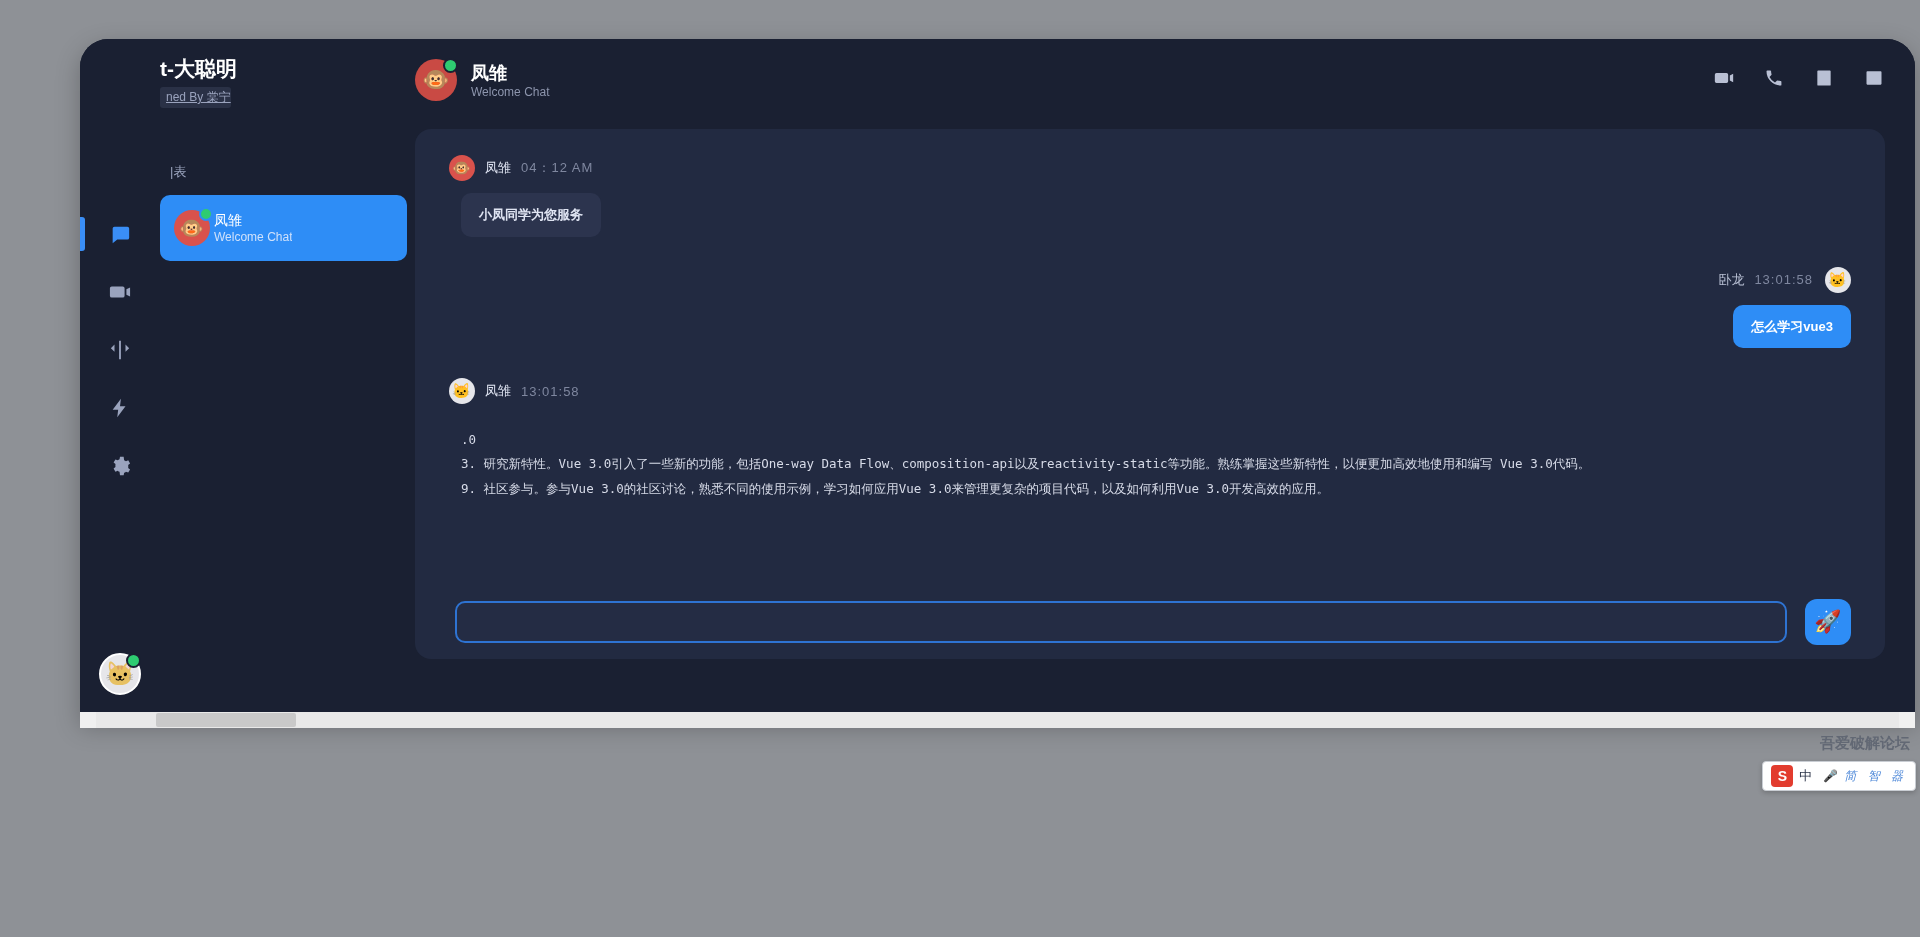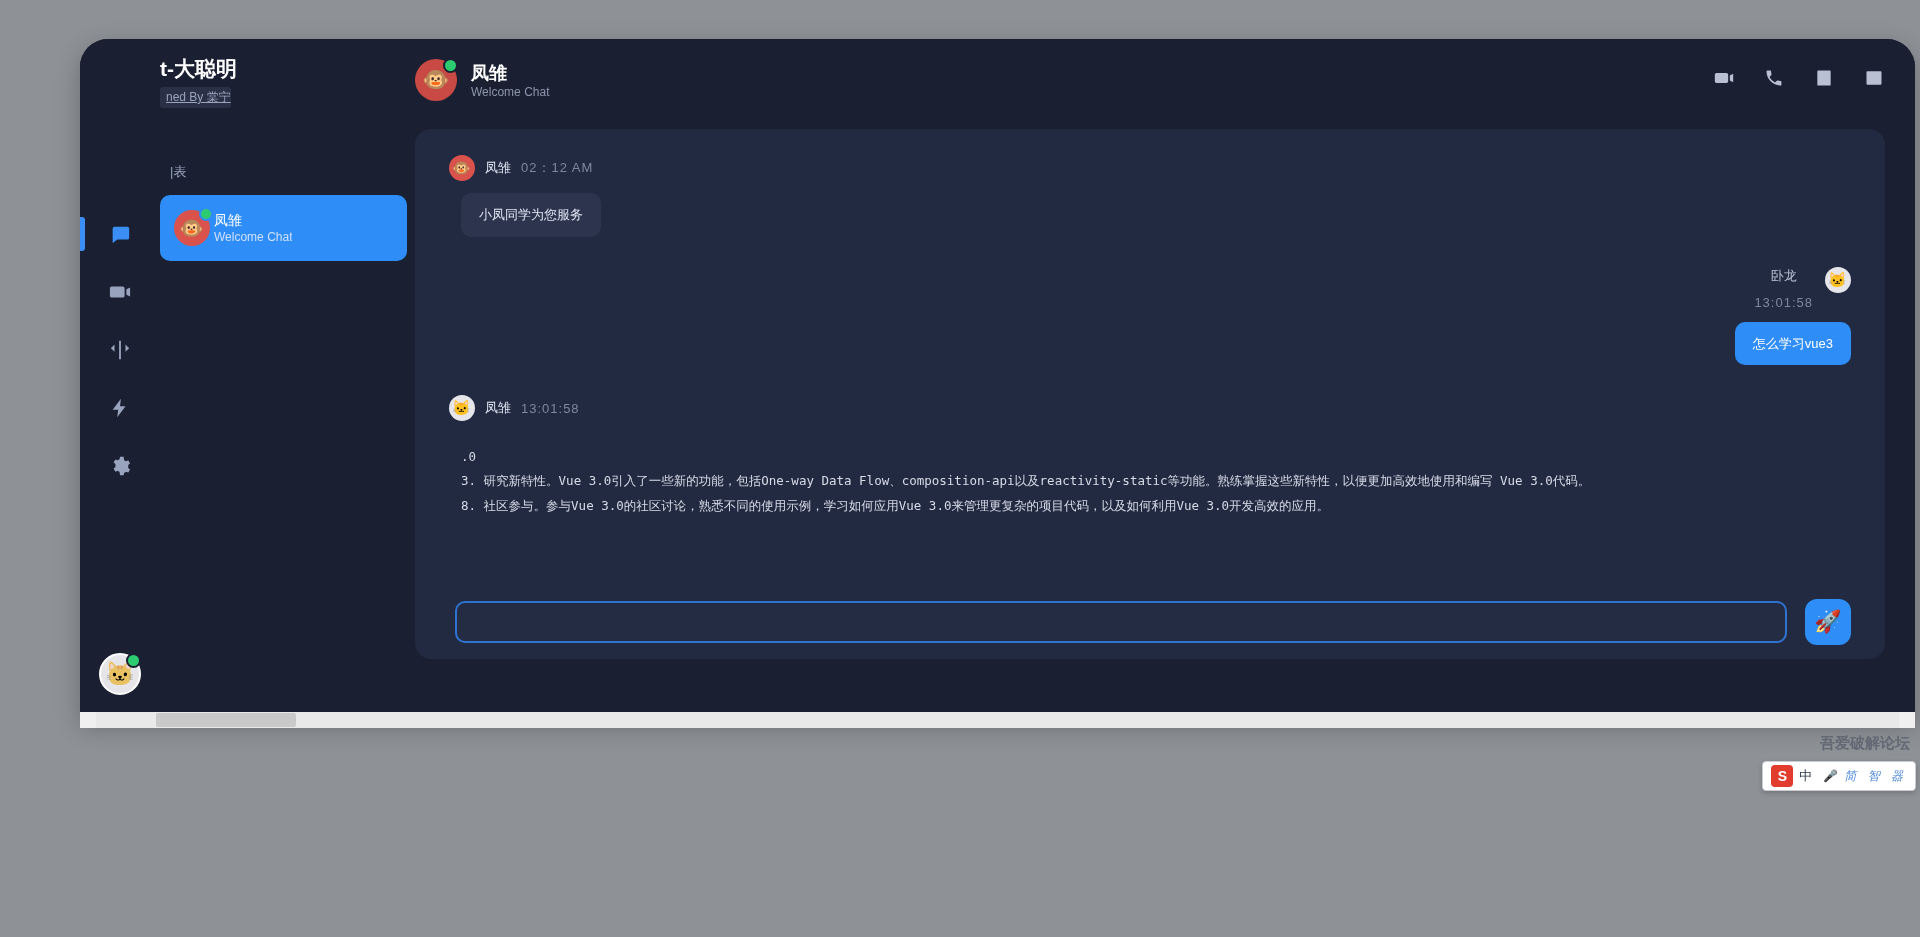--- a/index.html
+++ b/index.html
@@ -45,26 +45,26 @@
 
   .chat-body { margin: 18px 30px 0 8px; background: #222a41; border-radius: 16px; padding: 26px 34px 80px 34px; position: relative; min-height: 530px; }
 
   .msg-row { display: flex; margin-bottom: 12px; }
   .msg-row.me { justify-content: flex-end; }
   .msg-avatar { width: 26px; height: 26px; border-radius: 50%; background: #d9524c; flex-shrink:0; display:flex; align-items:center; justify-content:center; font-size:15px; }
   .msg-avatar.cat { background: #e6e6ea; }
   .msg-meta { font-size: 13px; color: #8d95ad; margin-left: 10px; display:flex; align-items:center; gap: 10px; }
   .msg-meta .name { color: #dfe4f2; font-weight: 500; }
   .msg-meta .time { color: #7f879f; letter-spacing: 1px; }
-  .msg-row.me .msg-meta { margin-right: 12px; flex-direction: column; }
+  .msg-row.me .msg-meta { margin-right: 12px; }
   .msg-row.me .msg-meta .name { color: #b9c0d4; }
 
   .bubble-row { display:flex; margin-bottom: 30px; }
   .bubble-row.me { justify-content: flex-end; }
-  .bubble { background: #2c344e; color: #dfe4f2; padding: 12px 18px; border-radius: 10px; font-size: 13px; max-width: 520px; line-height:1.5; }
+  .bubble { background: #2c344e; color: #dfe4f2; padding: 12px 18px; border-radius: 10px; font-size: 13px; max-width: 520px; line-height:1.5;font-weight:bold; }
   .bubble.me { background: #2e8df6; color: #fff; }
   .bubble.indent { margin-left: 12px; }
 
   .long-answer { color: #d7dbe8; font-size: 12.5px; line-height: 1.95; font-family: "SimSun","NSimSun",monospace; white-space: normal; padding: 4px 0 0 12px; }
   .long-answer .line { display:block; }
 
   .composer { position: absolute; left: 40px; right: 34px; bottom: 14px; display: flex; align-items: center; gap: 18px; }
   .composer input { flex: 1; height: 42px; background: #242c44; border: 2px solid #2e73d2; border-radius: 10px; outline: none; color: #fff; padding: 0 16px; font-size: 14px; }
   .send-btn { width: 46px; height: 46px; background: #2e8df6; border-radius: 12px; display:flex; align-items:center; justify-content:center; cursor:pointer; font-size: 22px; }
 
@@ -162,21 +162,21 @@
       </div>
 
       <div class="chat-body">
 
         <div class="msg-row">
           <div class="msg-avatar">
               <span style="font-size:15px">🐵</span>
             </div>
           <div class="msg-meta">
             <span class="name">凤雏</span>
-            <span class="time">02：12 AM</span>
+            <span class="time">04：12 AM</span>
           </div>
         </div>
         <div class="bubble-row">
           <div class="bubble indent">小凤同学为您服务</div>
         </div>
 
         <div class="msg-row me">
           <div class="msg-meta">
             <span class="name">卧龙</span>
             <span class="time">13:01:58</span>
@@ -194,21 +194,21 @@
               <span style="font-size:15px">🐱</span>
             </div>
           <div class="msg-meta">
             <span class="name">凤雏</span>
             <span class="time">13:01:58</span>
           </div>
         </div>
         <div class="long-answer">
           <span class="line">.0</span>
           <span class="line">3. 研究新特性。Vue 3.0引入了一些新的功能，包括One-way Data Flow、composition-api以及reactivity-static等功能。熟练掌握这些新特性，以便更加高效地使用和编写 Vue 3.0代码。</span>
-          <span class="line">8. 社区参与。参与Vue 3.0的社区讨论，熟悉不同的使用示例，学习如何应用Vue 3.0来管理更复杂的项目代码，以及如何利用Vue 3.0开发高效的应用。</span>
+          <span class="line">9. 社区参与。参与Vue 3.0的社区讨论，熟悉不同的使用示例，学习如何应用Vue 3.0来管理更复杂的项目代码，以及如何利用Vue 3.0开发高效的应用。</span>
         </div>
 
         <div class="composer">
           <input type="text" placeholder="" style="">
           <div class="send-btn">
               <span>🚀</span>
             </div>
         </div>
       </div>
     </div>

